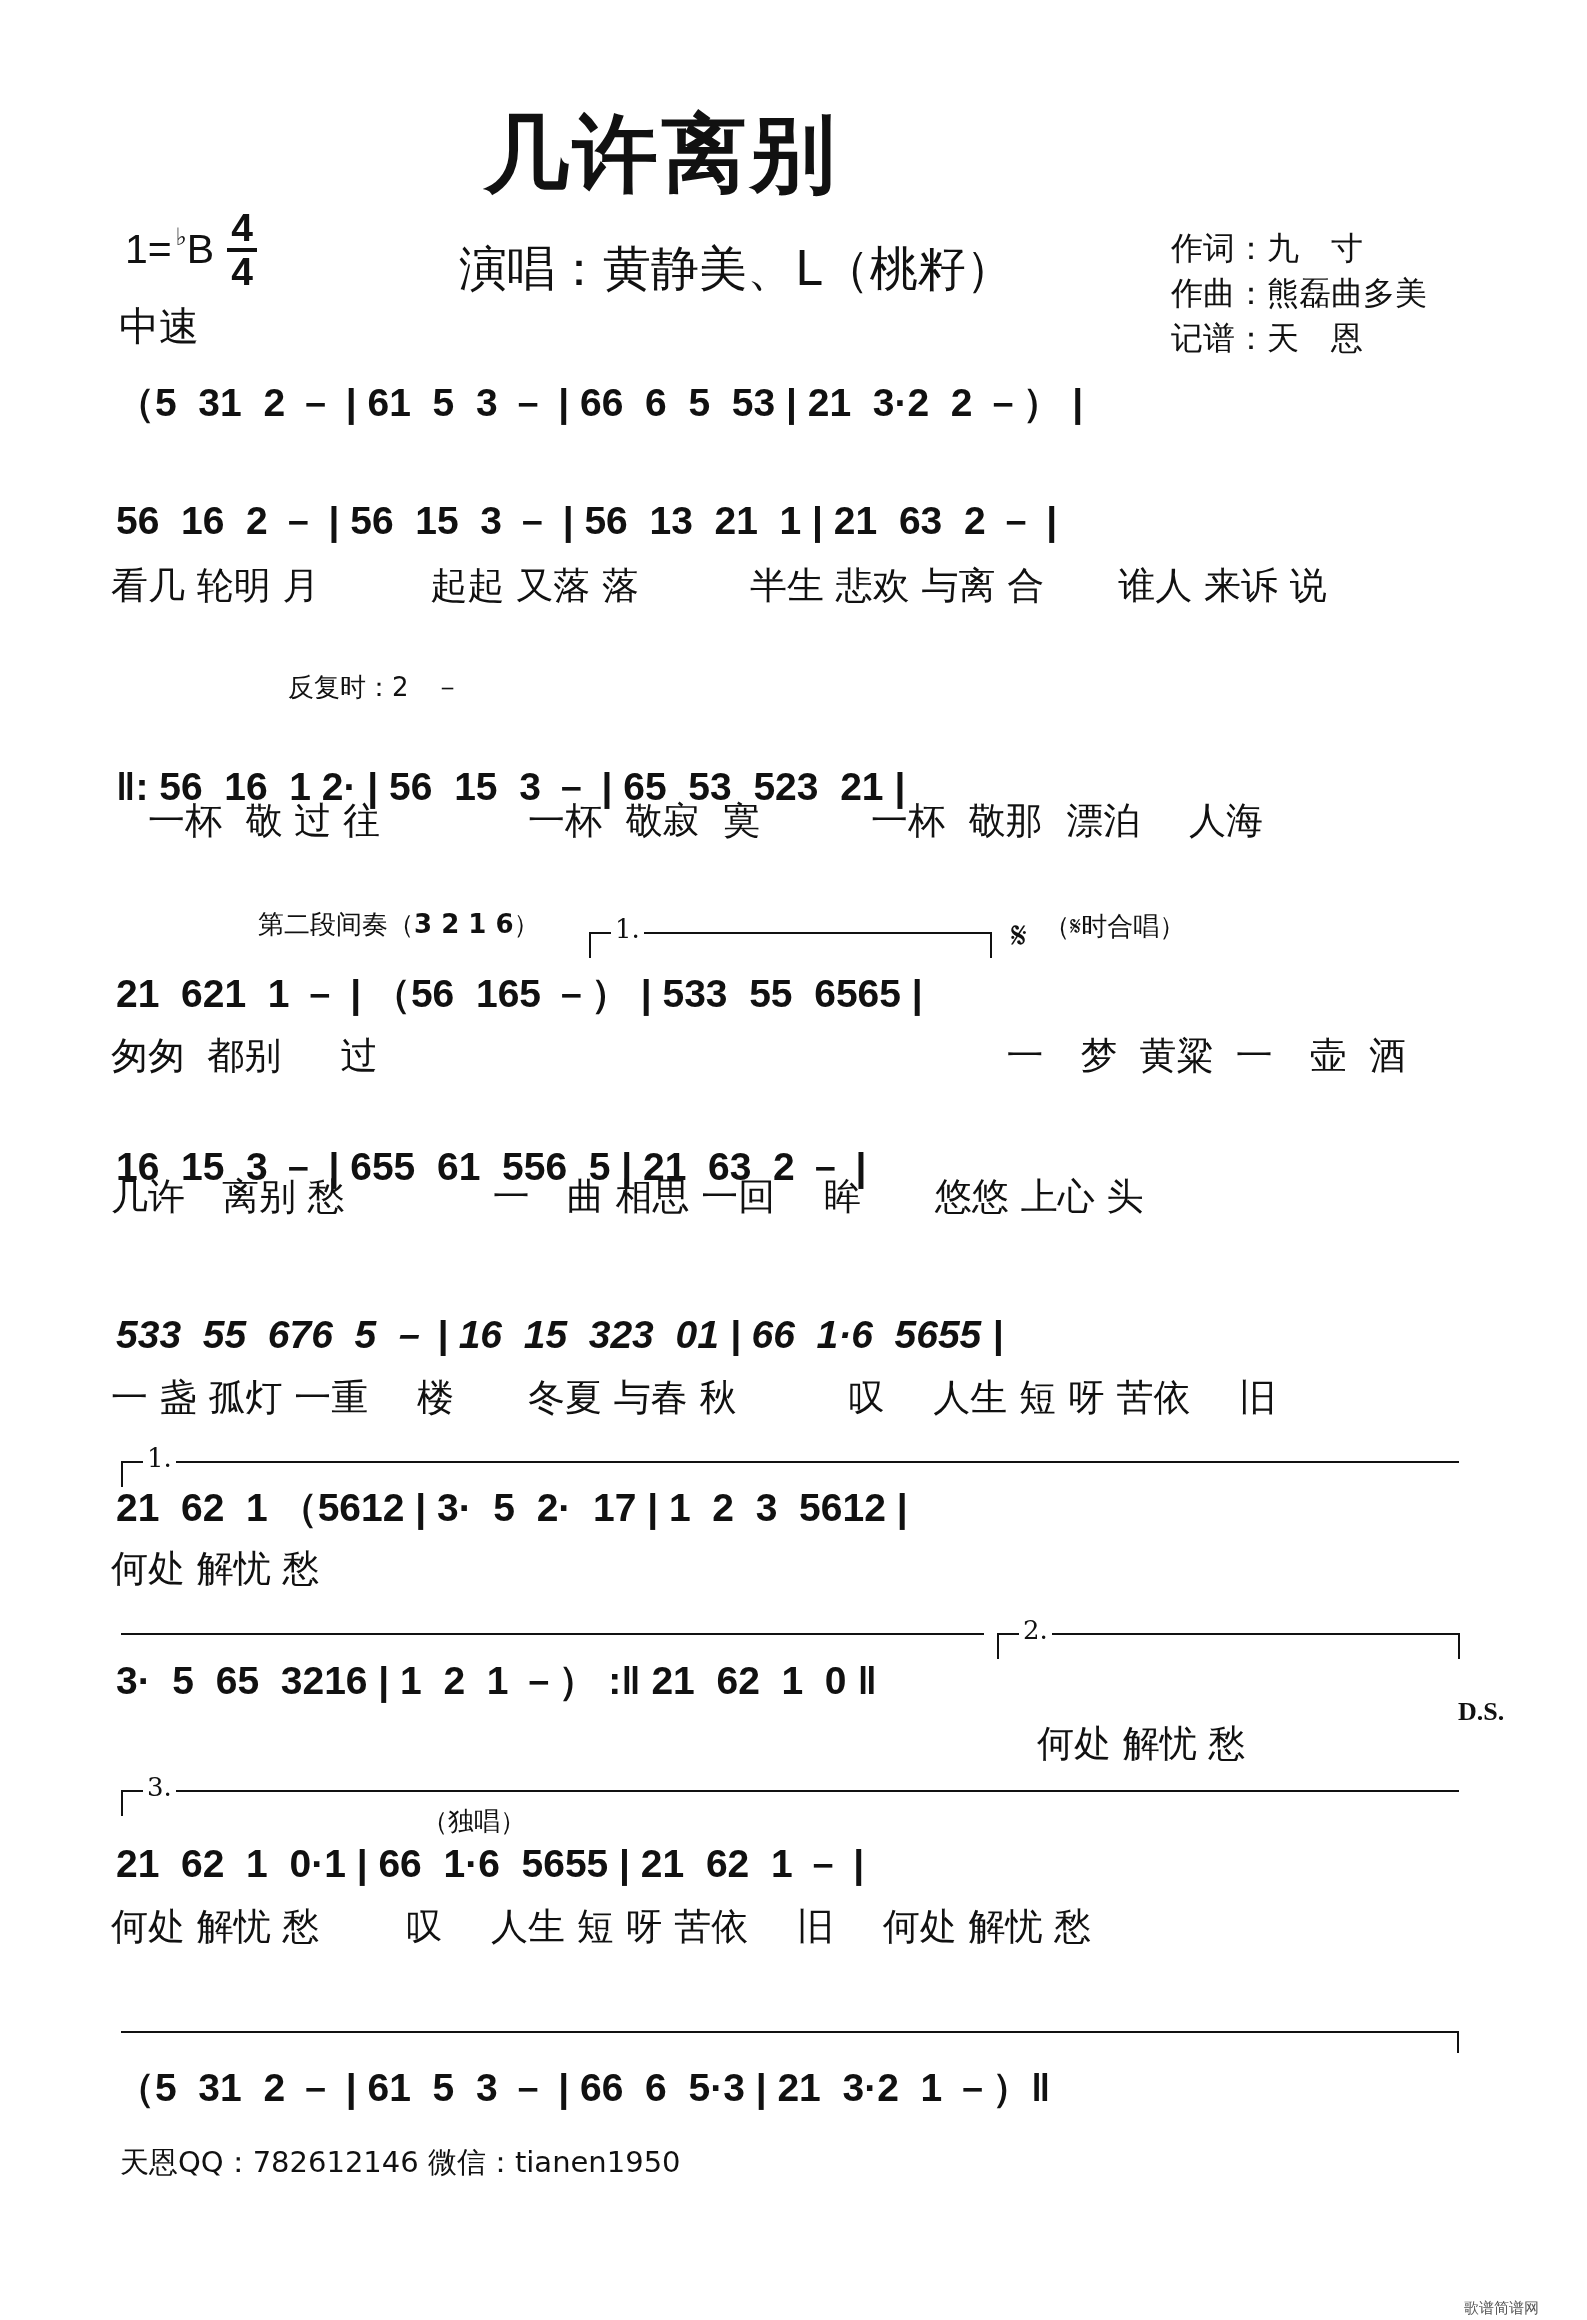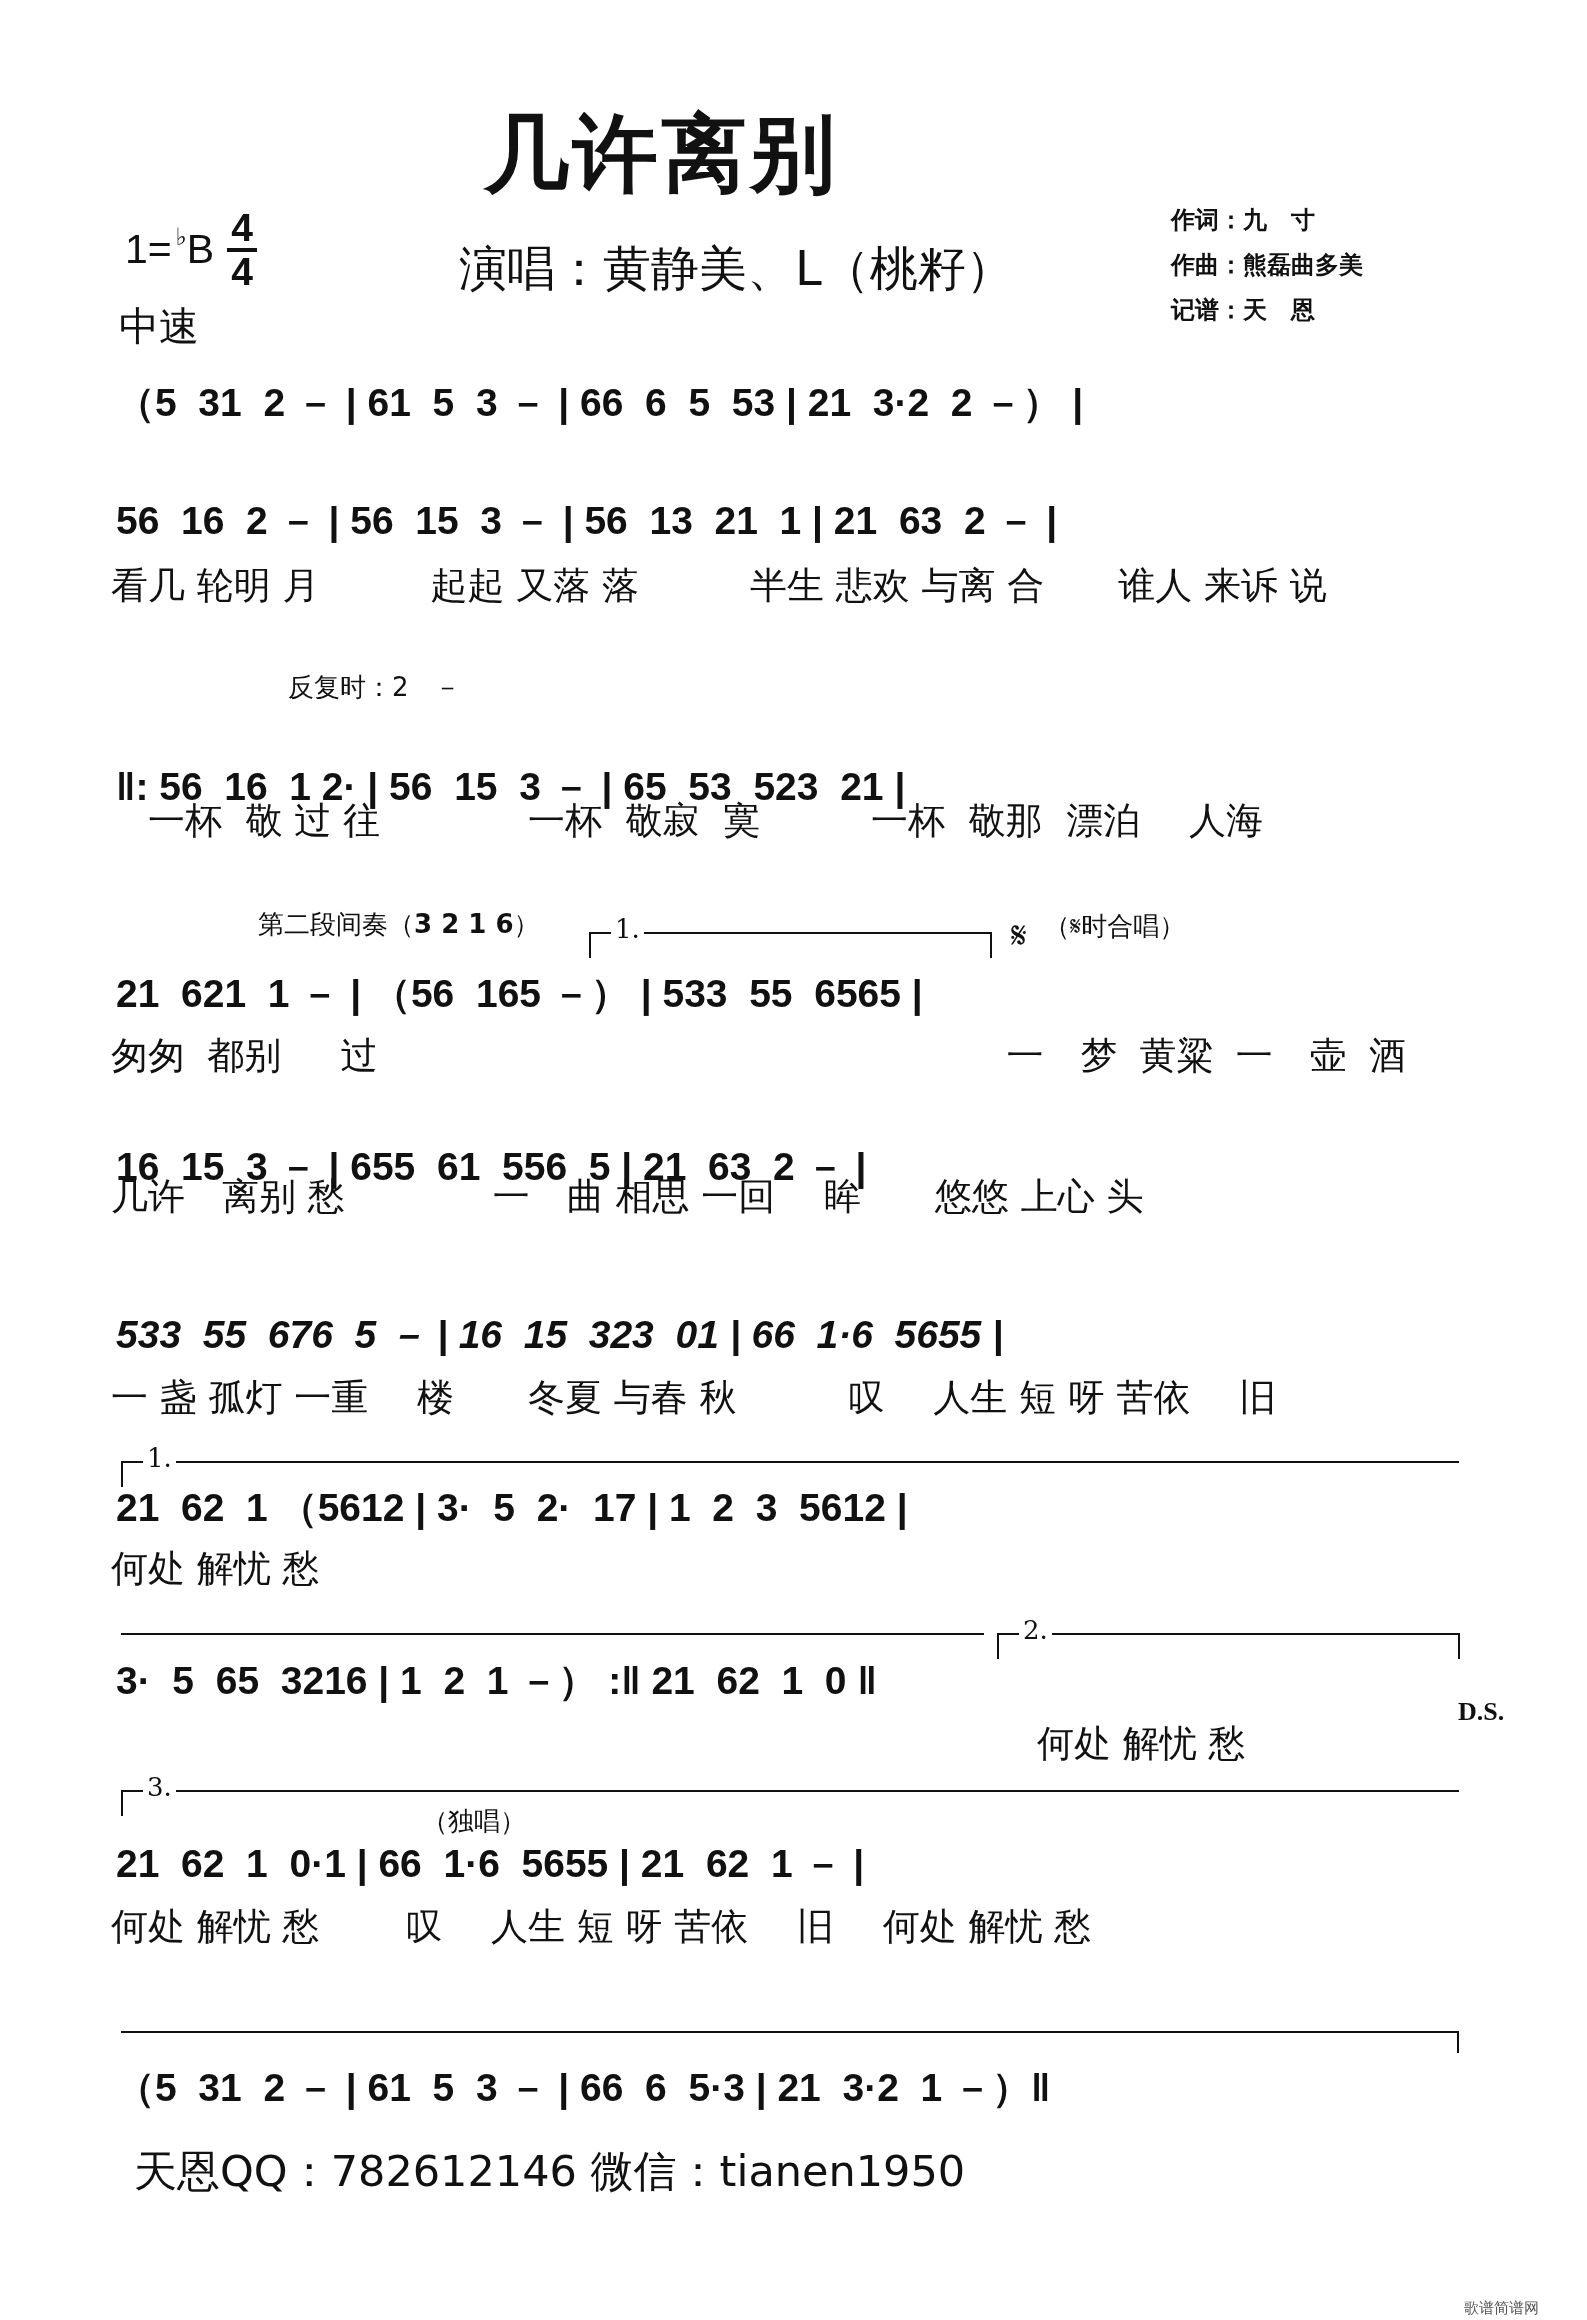--- a/index.html
+++ b/index.html
@@ -6,29 +6,29 @@
   body { width:1587px; height:2321px; position:relative; overflow:hidden; color:#111;
          font-family:"DejaVu Sans", "Liberation Sans", sans-serif; }
   .abs { position:absolute; }
   .title { left:0; width:1323px; top:97px; text-align:center; font-size:85px; font-weight:bold; letter-spacing:3.7px; }
   .key { left:125px; top:209px; font-size:41px; font-family:"Liberation Sans", sans-serif; display:flex; align-items:center; }
   .key .flat { font-size:24px; vertical-align:super; margin-left:3.7px; position:relative; top:-13px; }
   .timesig { display:inline-flex; flex-direction:column; align-items:center; margin-left:13px; font-weight:bold; font-size:39px; line-height:37px; }
   .timesig .bar { width:30px; height:3.7px; background:#111; margin:1.9px 0; }
   .tempo { left:119px; top:299px; font-size:40px; }
   .singer { left:459px; top:237px; font-size:48px; }
-  .credits { left:1171px; top:198px; font-size:24px; line-height:45px;font-weight:bold; }
+  .credits { left:1171px; top:226px; font-size:32px; line-height:45px; }
   .row { left:116px; width:1350px; height:65px; font-family:"Liberation Sans", sans-serif; font-weight:bold; font-size:39px; }
   .lyrics { left:111px; font-size:37px; white-space:pre; font-family:"DejaVu Sans", sans-serif; }
   .small { font-size:26px; }
   .volta { border-top:2.8px solid #111; border-left:2.8px solid #111; height:24px; }
   .volta.r { border-right:2.8px solid #111; }
   .volta span { position:absolute; top:-20.4px; left:20.4px; background:#fff; padding:0 3.7px; font-size:26px; font-family:"DejaVu Serif", serif; }
   .segno { font-size:37px; font-family:"DejaVu Serif", serif; }
-  .footer { left:134px; top:2143px; font-size:43px; }
+  .footer { left:120px; top:2143px; font-size:29px; }
   .watermark { left:1464px; top:2299px; font-size:15px; color:#555; }
   .watermark b { color:#c4621d; font-weight:normal; }
   .ds { font-family:"Liberation Serif", serif; font-weight:bold; font-size:26px; }
 </style>
 </head>
 <body>
 
 <div class="abs title">几许离别</div>
 
 <div class="abs key">

